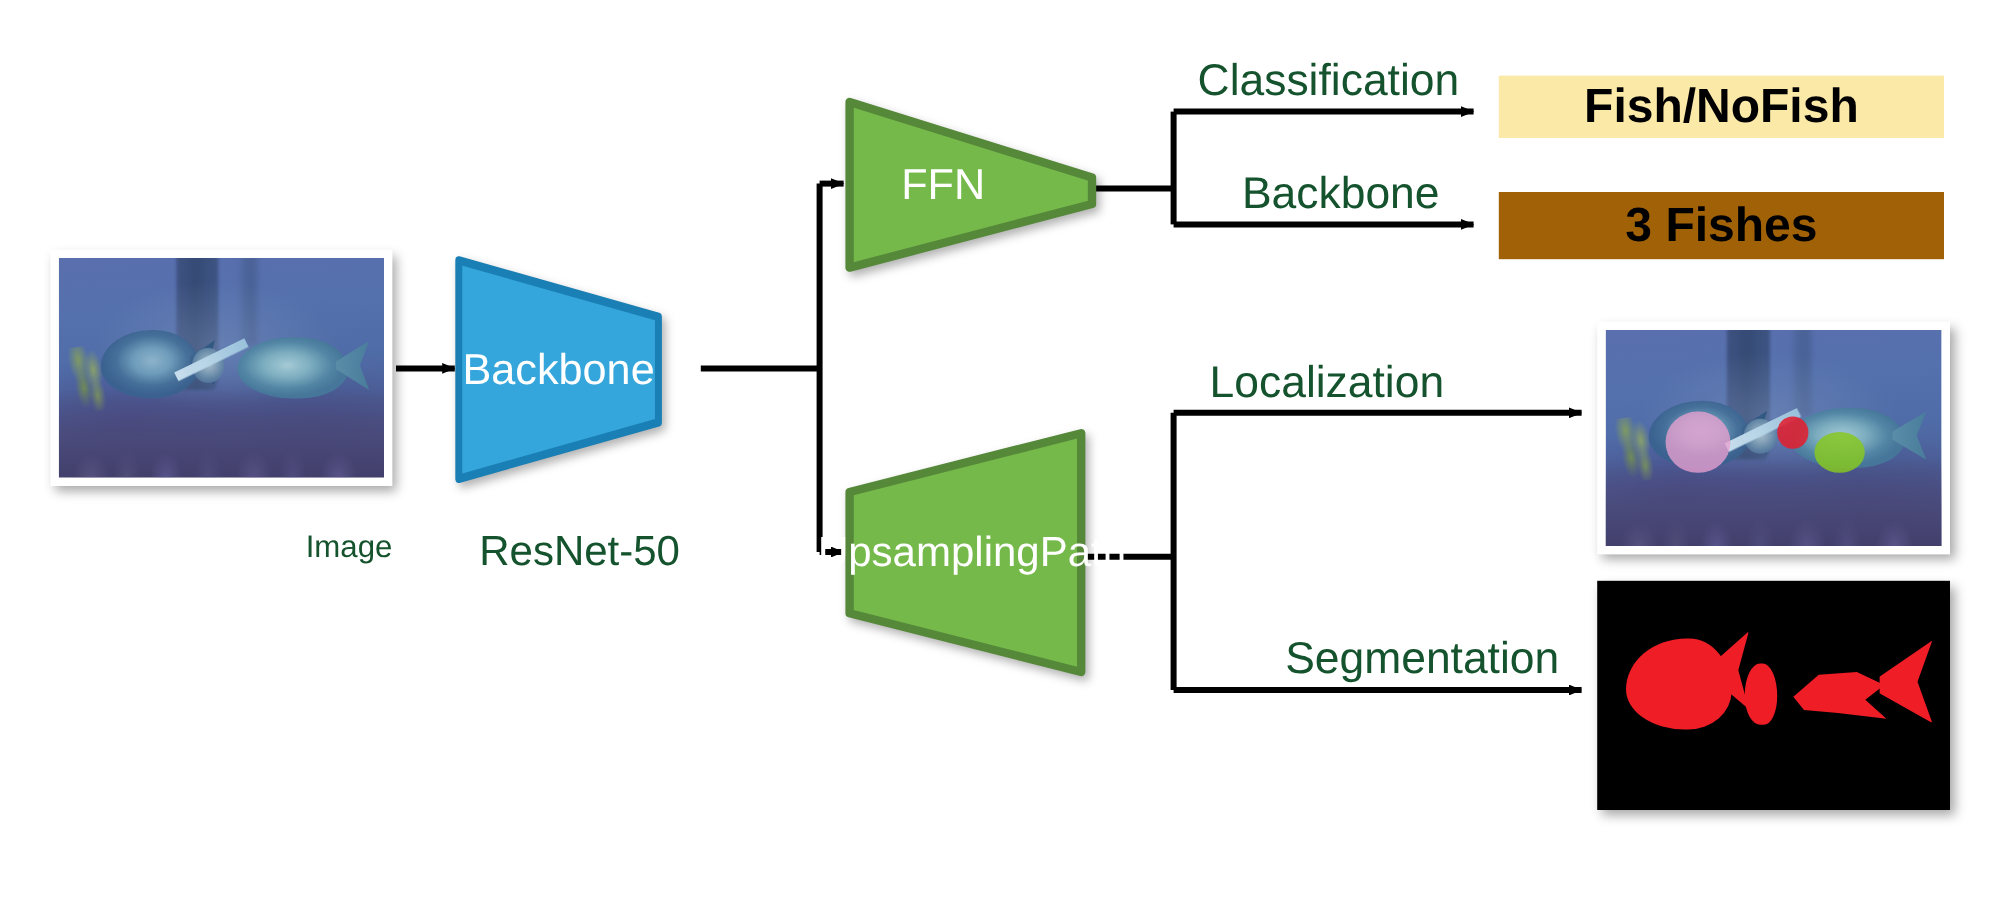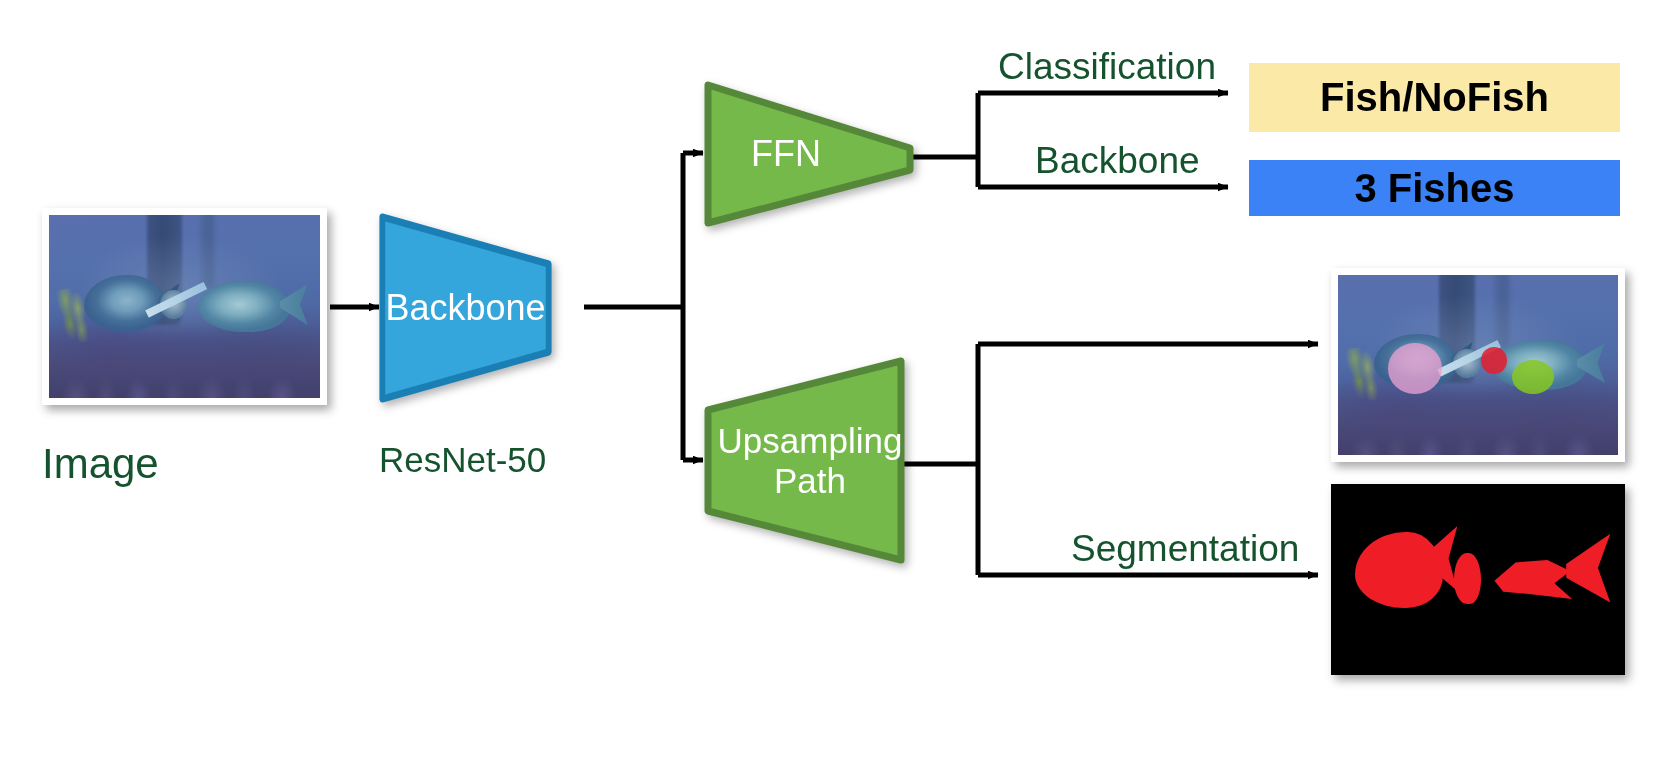--- a/index.html
+++ b/index.html
@@ -135,54 +135,55 @@
       <div class="murk"></div>
       <div class="weed"></div>
       <div class="reef"></div>
       <div class="fishA"></div>
       <div class="fishB"></div>
       <div class="fishC"></div>
       <div class="spear"></div>
       <div class="rope"></div>
     </div>
   </div>
-  <div class="cap" style="left:42px;top:440px;width:285px;text-align:left;font-size:42px;">Image</div>
+  <div class="cap" style="left:42px;top:440px;width:285px;text-align:right;font-size:26px;">Image</div>
 
   <div class="block" style="left:379px;top:212px;width:173px;height:192px;">
     <svg viewBox="0 0 208 192" preserveAspectRatio="none">
       <path d="M4,5 L204,52 L204,140 L4,187 Z" fill="#35a6dc" stroke="#1a7fb4" stroke-width="7" stroke-linejoin="round"></path>
     </svg>
     <div class="blabel" style="font-size:36px;">Backbone</div>
   </div>
-  <div class="cap" style="left:379px;top:440px;width:208px;font-size:35px;">ResNet-50</div>
+  <div class="cap" style="left:379px;top:440px;width:208px;text-align:center;font-size:35px;">ResNet-50</div>
 
   <div class="block" style="left:703px;top:80px;width:212px;height:148px;">
     <svg viewBox="0 0 212 148" preserveAspectRatio="none">
       <path d="M5,5 L207,68 L207,90 L5,143 Z" fill="#76b94b" stroke="#56883a" stroke-width="7" stroke-linejoin="round"></path>
     </svg>
     <div class="blabel" style="font-size:36px;justify-content:flex-start;padding-left:48px;">FFN</div>
   </div>
 
   <div class="block" style="left:703px;top:356px;width:206px;height:209px;">
     <svg viewBox="0 0 206 209" preserveAspectRatio="none">
       <path d="M5,54 L198,5 L198,204 L5,155 Z" fill="#76b94b" stroke="#56883a" stroke-width="7" stroke-linejoin="round"></path>
     </svg>
-    <div class="blabel" style="font-size:35px;flex-direction:column;padding-left:8px;">
+    <div class="blabel" style="font-size:35px;flex-direction:row;padding-left:8px;">
       <span>Upsampling</span>
       <span>Path</span>
     </div>
   </div>
 
   <div class="cap" style="left:998px;top:46px;font-size:37px;">Classification</div>
   <div class="cap" style="left:1035px;top:140px;font-size:37px;">Backbone</div>
+  <div class="cap" style="left:1008px;top:298px;font-size:37px;">Localization</div>
   <div class="cap" style="left:1047px;top:528px;font-size:37px;margin-left:24px;">Segmentation</div>
 
-  <div class="chip" style="left:1249px;top:63px;width:371px;height:69px;background:#fbe9a8;font-size:40px;">Fish/NoFish</div>
-
-  <div class="chip" style="left:1249px;top:160px;width:371px;height:56px;background:#3b82f6;font-size:40px;">3 Fishes</div>
+  <div class="chip" style="left:1249px;top:63px;width:371px;height:52px;background:#fbe9a8;font-size:40px;">Fish/NoFish</div>
+
+  <div class="chip" style="left:1249px;top:160px;width:371px;height:56px;background:#a16207;font-size:40px;">3 Fishes</div>
 
   <div class="photo-frame" style="left:1331px;top:268px;width:294px;height:194px;">
     <div class="photo">
       <div class="sea"></div>
       <div class="pillar"></div>
       <div class="pillar2"></div>
       <div class="murk"></div>
       <div class="weed"></div>
       <div class="reef"></div>
       <div class="fishA"></div>

